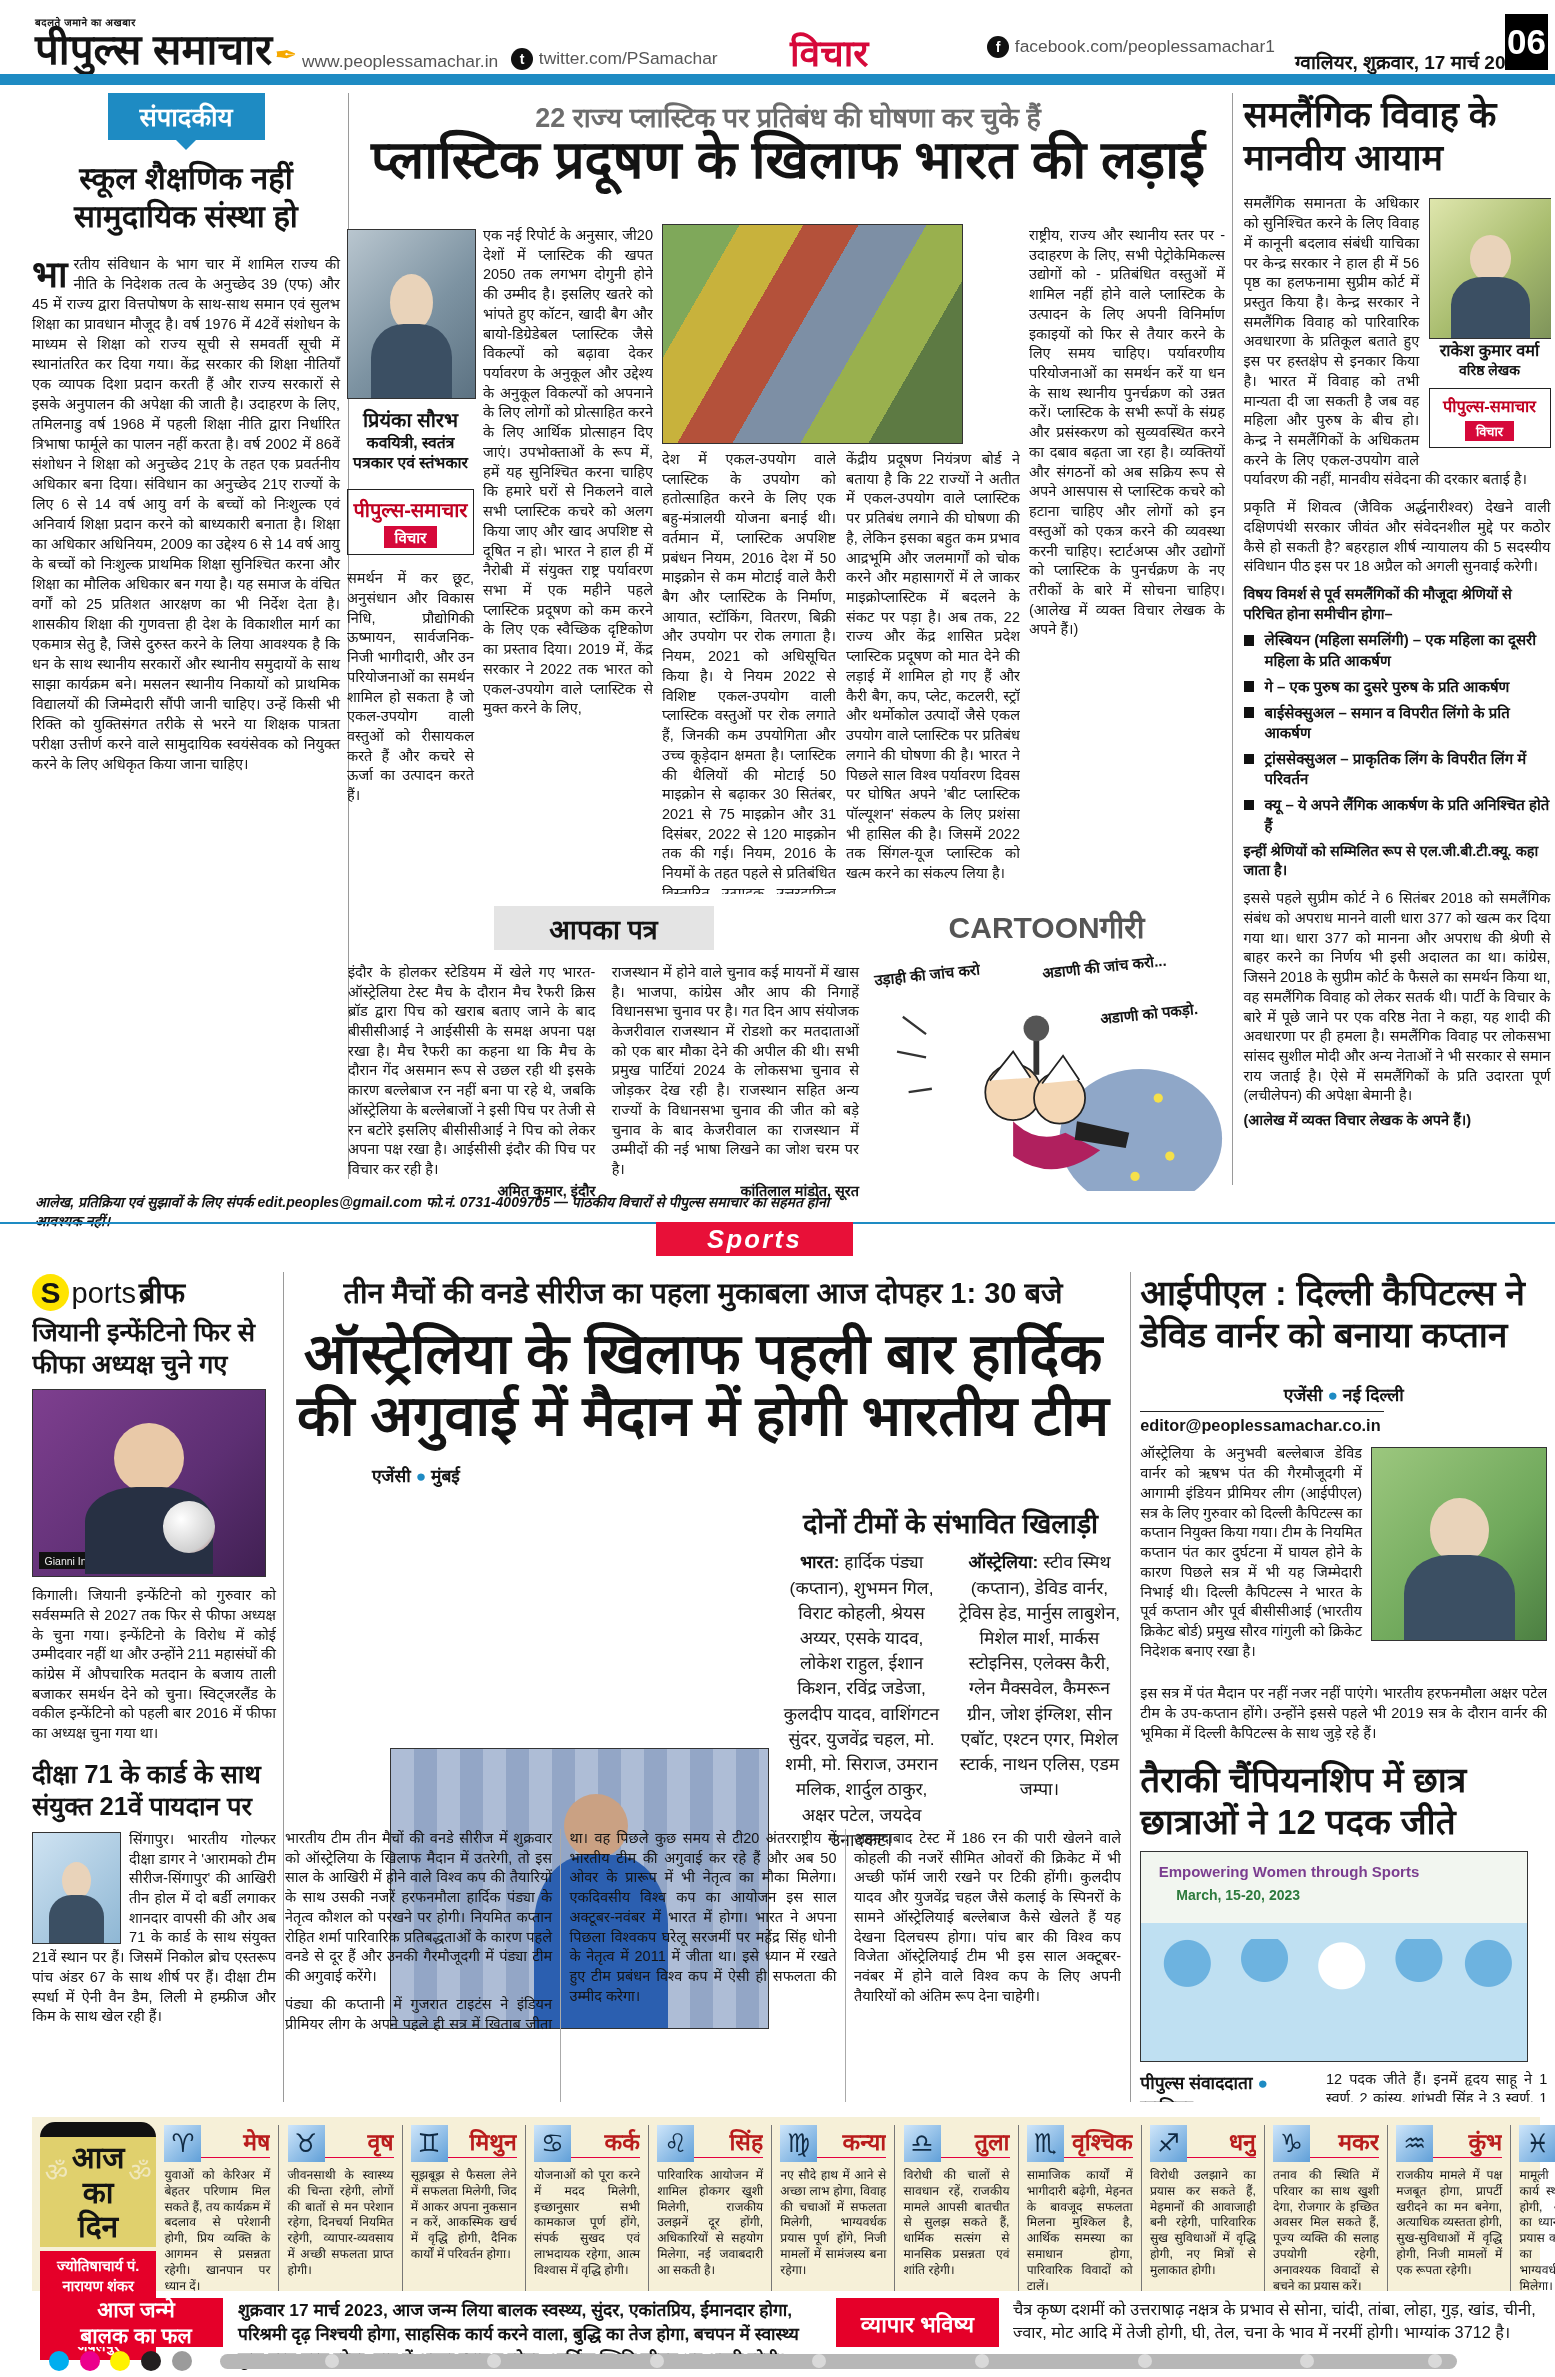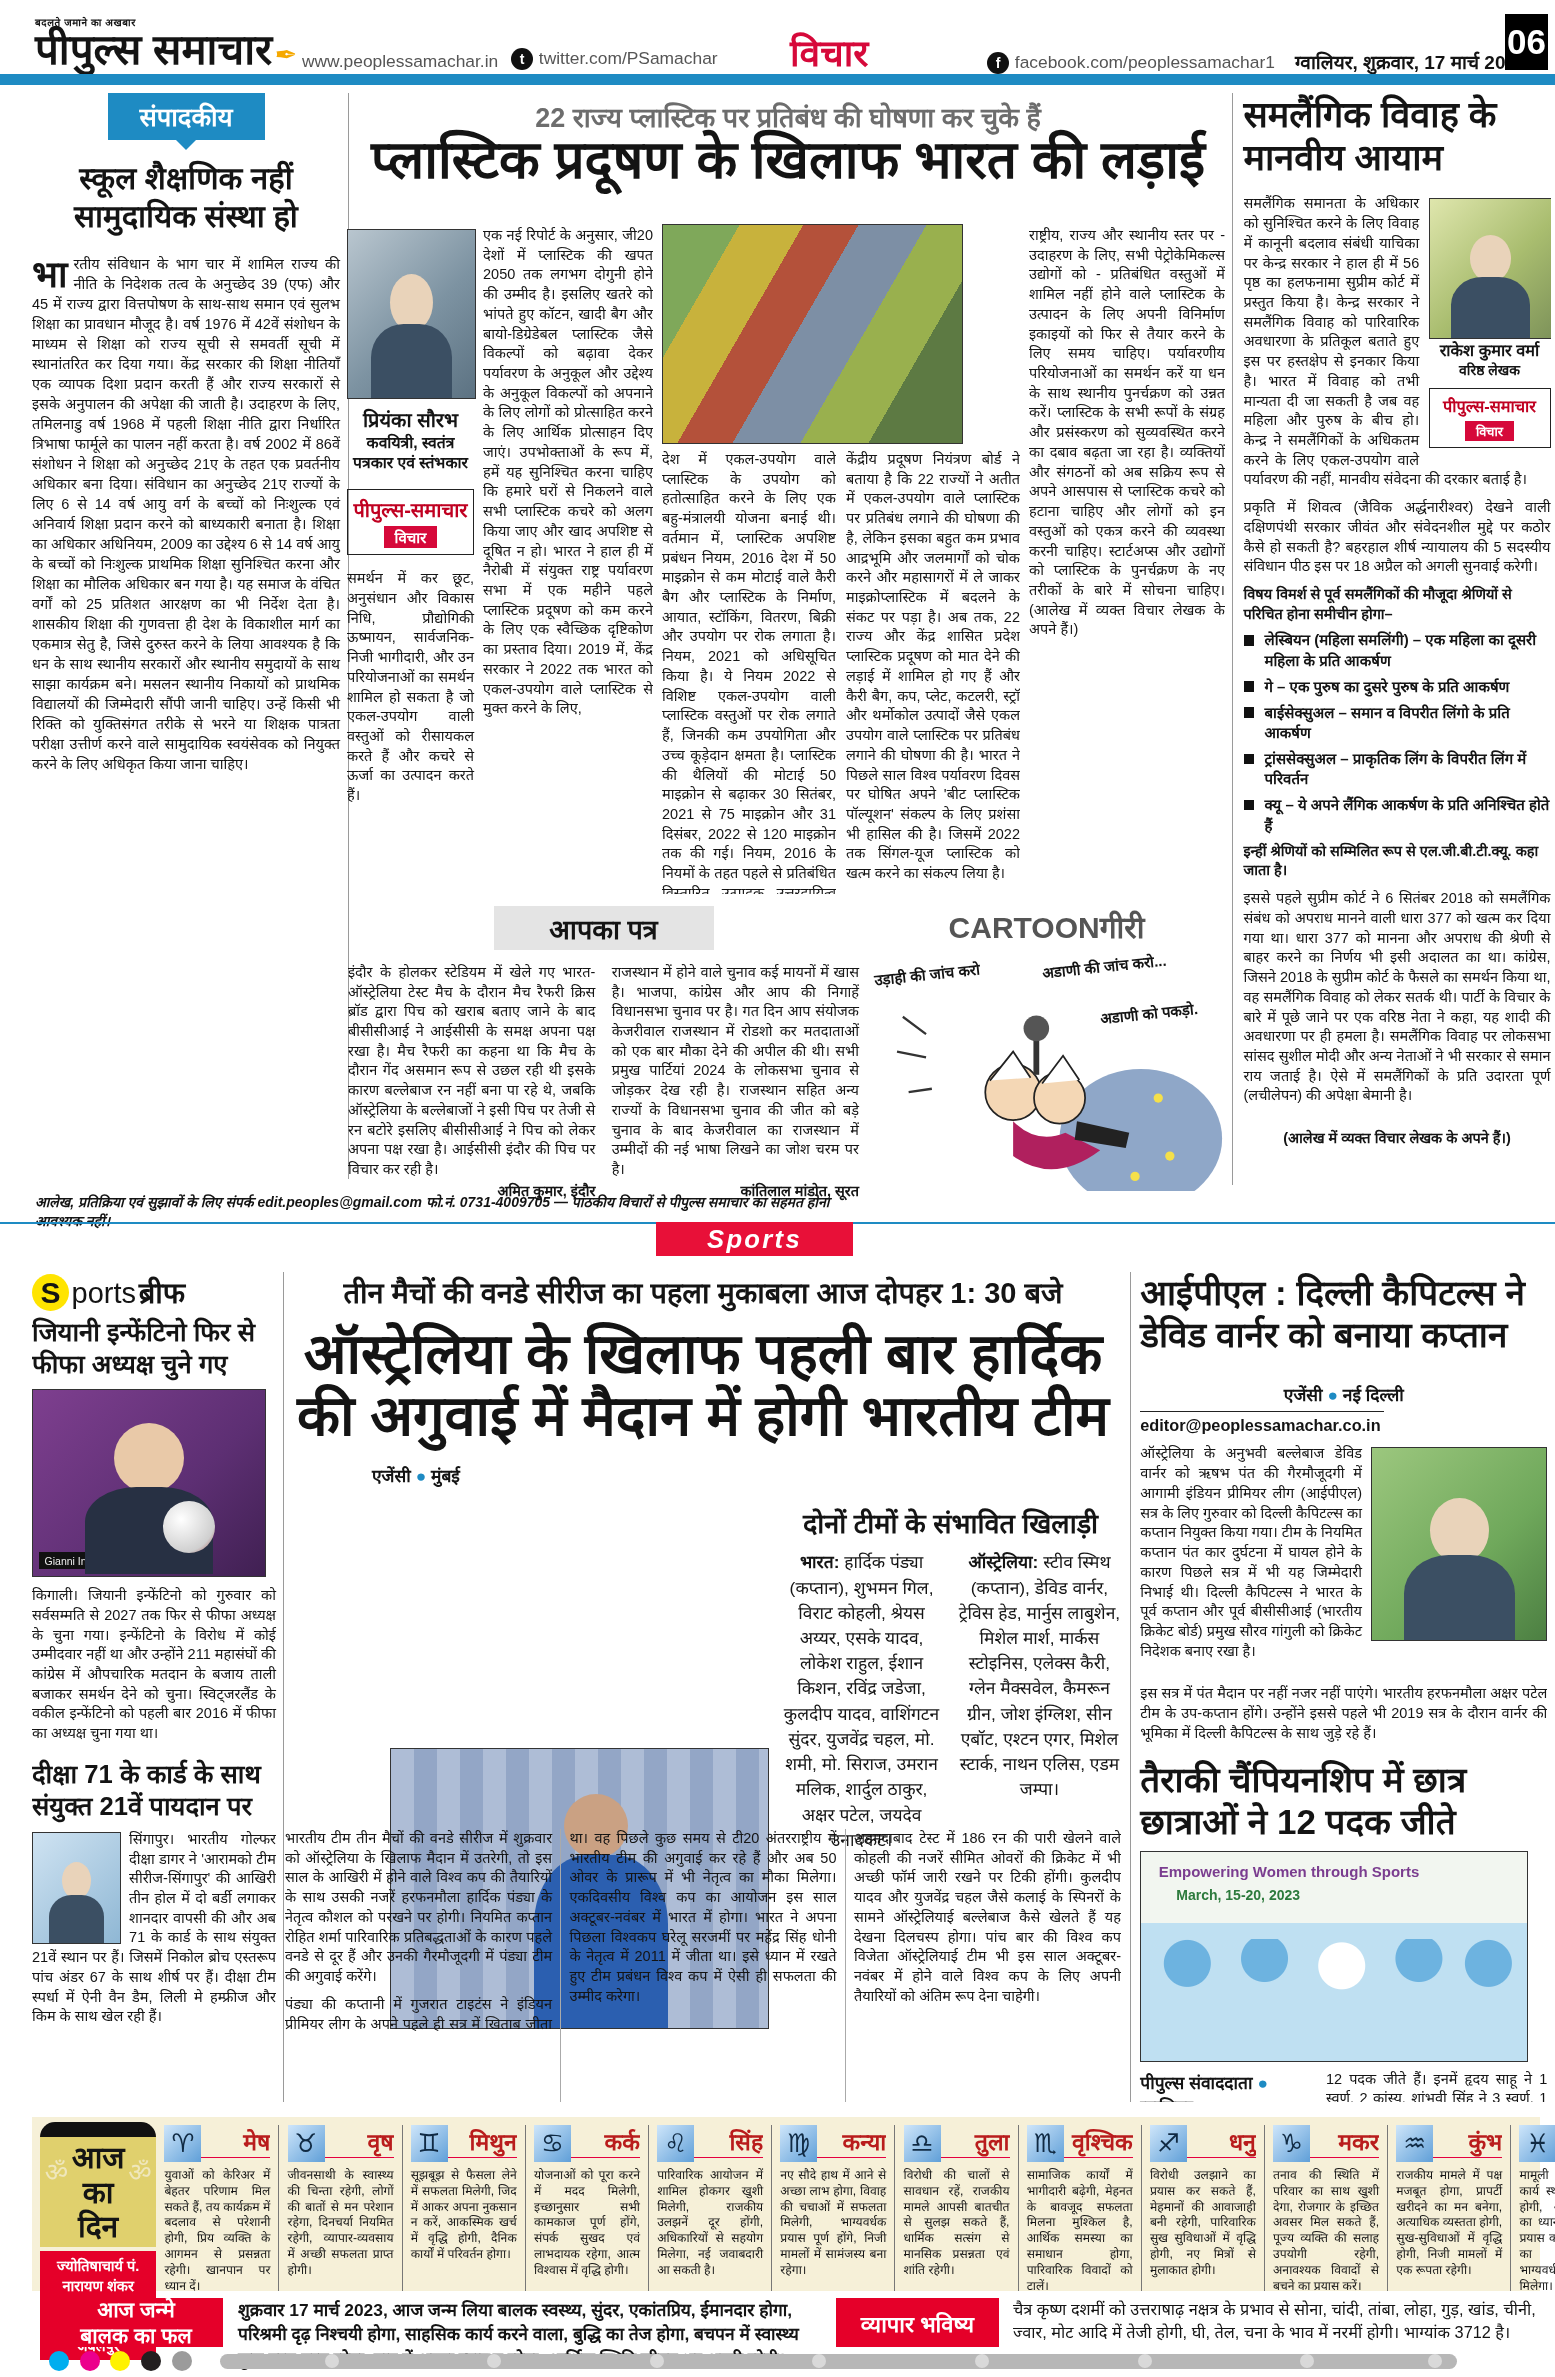--- a/index.html
+++ b/index.html
@@ -96,21 +96,21 @@
 
   <div class="abs" style="left:35px;top:15px;width:273px;">
     <div class="logo-tag">बदलते जमाने का अखबार</div>
     <div class="logo-main"><span>पीपुल्स समाचार</span><span class="nib">✒</span></div>
   </div>
   <div class="abs soc" style="left:302px;top:51px;">www.peoplessamachar.in</div>
   <div class="abs soc" style="left:511px;top:48px;">
     <span class="soc-ic">t</span><span>twitter.com/PSamachar</span>
   </div>
   <div class="abs vichar" style="left:790px;top:25.6px;">विचार</div>
-  <div class="abs soc" style="left:987px;top:52px;">
+  <div class="abs soc" style="left:987px;top:36px;">
     <span class="soc-ic">f</span><span>facebook.com/peoplessamachar1</span>
   </div>
   <div class="abs dateline" style="left:1295px;top:49px;">ग्वालियर, शुक्रवार, 17 मार्च 2023</div>
   <div class="abs pageno" style="left:1505px;top:14px;">06</div>
   <div class="abs bluebar" style="left:0;top:74px;"></div>
 
   <div class="abs rule-r" style="left:32px;top:93px;width:308px;height:1086px;padding-right:8.1px;">
     <div class="ed-tag">संपादकीय</div>
     <div class="ed-head">स्कूल शैक्षणिक नहीं सामुदायिक संस्था हो</div>
     <div class="ed-body just" style="margin-top:17.4px;">
@@ -202,21 +202,21 @@
     <ul class="bullets">
 
     <li>लेस्बियन (महिला समलिंगी) – एक महिला का दूसरी महिला के प्रति आकर्षण</li>
         <li>गे – एक पुरुष का दुसरे पुरुष के प्रति आकर्षण</li>
         <li>बाईसेक्सुअल – समान व विपरीत लिंगो के प्रति आकर्षण</li>
         <li>ट्रांससेक्सुअल – प्राकृतिक लिंग के विपरीत लिंग में परिवर्तन</li>
         <li>क्यू – ये अपने लैंगिक आकर्षण के प्रति अनिश्चित होते हैं</li>
       </ul>
     <div class="bodytxt b">इन्हीं श्रेणियों को सम्मिलित रूप से एल.जी.बी.टी.क्यू. कहा जाता है।</div>
     <div class="bodytxt just" style="margin-top:8.1px;">इससे पहले सुप्रीम कोर्ट ने 6 सितंबर 2018 को समलैंगिक संबंध को अपराध मानने वाली धारा 377 को खत्म कर दिया गया था। धारा 377 को मानना और अपराध की श्रेणी से बाहर करने का निर्णय भी इसी अदालत का था। कांग्रेस, जिसने 2018 के सुप्रीम कोर्ट के फैसले का समर्थन किया था, वह समलैंगिक विवाह को लेकर सतर्क थी। पार्टी के विचार के बारे में पूछे जाने पर एक वरिष्ठ नेता ने कहा, यह शादी की अवधारणा पर ही हमला है। समलैंगिक विवाह पर लोकसभा सांसद सुशील मोदी और अन्य नेताओं ने भी सरकार से समान राय जताई है। ऐसे में समलैंगिकों के प्रति उदारता पूर्ण (लचीलेपन) की अपेक्षा बेमानी है।</div>
-    <div class="bodytxt b" style="text-align:center;margin-top:23px;">(आलेख में व्यक्त विचार लेखक के अपने हैं।)</div>
+    <div class="bodytxt b" style="text-align:left;margin-top:5px;">(आलेख में व्यक्त विचार लेखक के अपने हैं।)</div>
   </div>
 
   <div class="abs" style="left:0;top:1222px;width:1555px;border-top:2.3px solid #1e8bc3;"></div>
   <div class="abs sp-banner" style="left:656px;top:1222px;width:197px;height:34px;">Sports</div>
 
   <div class="abs rule-r" style="left:32px;top:1272px;width:244px;height:830px;padding-right:7px;overflow:hidden;">
     <div>
       <span class="s-circ">S</span>
       <span style="font-size:29px;">ports</span>
       <span style="font-size:29px;font-weight:bold;">ब्रीफ</span>

